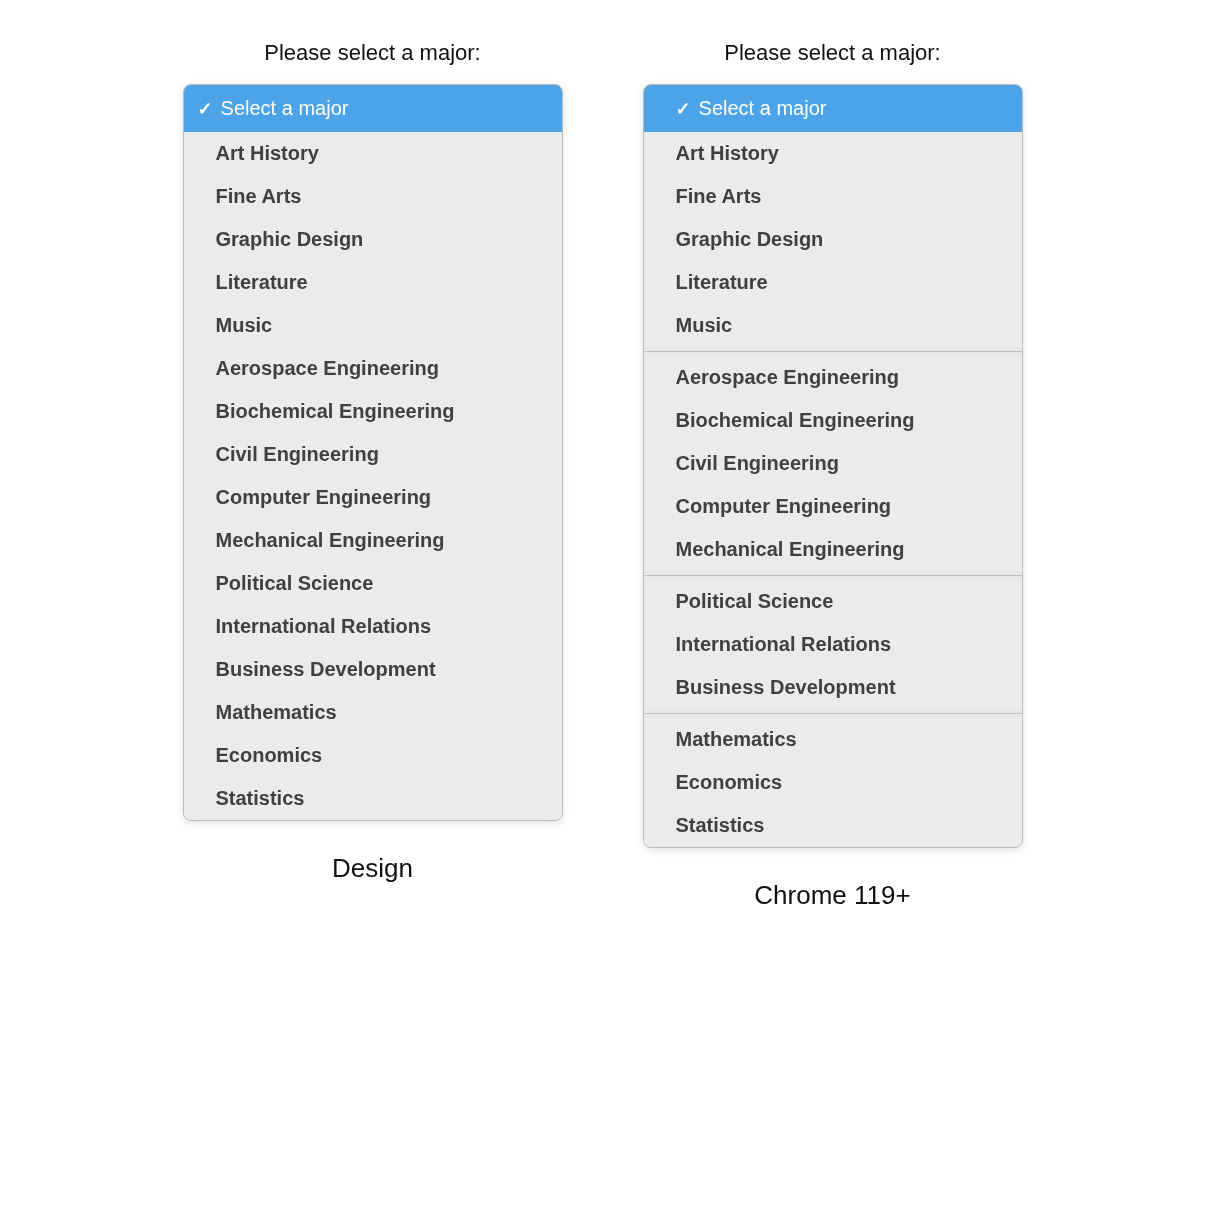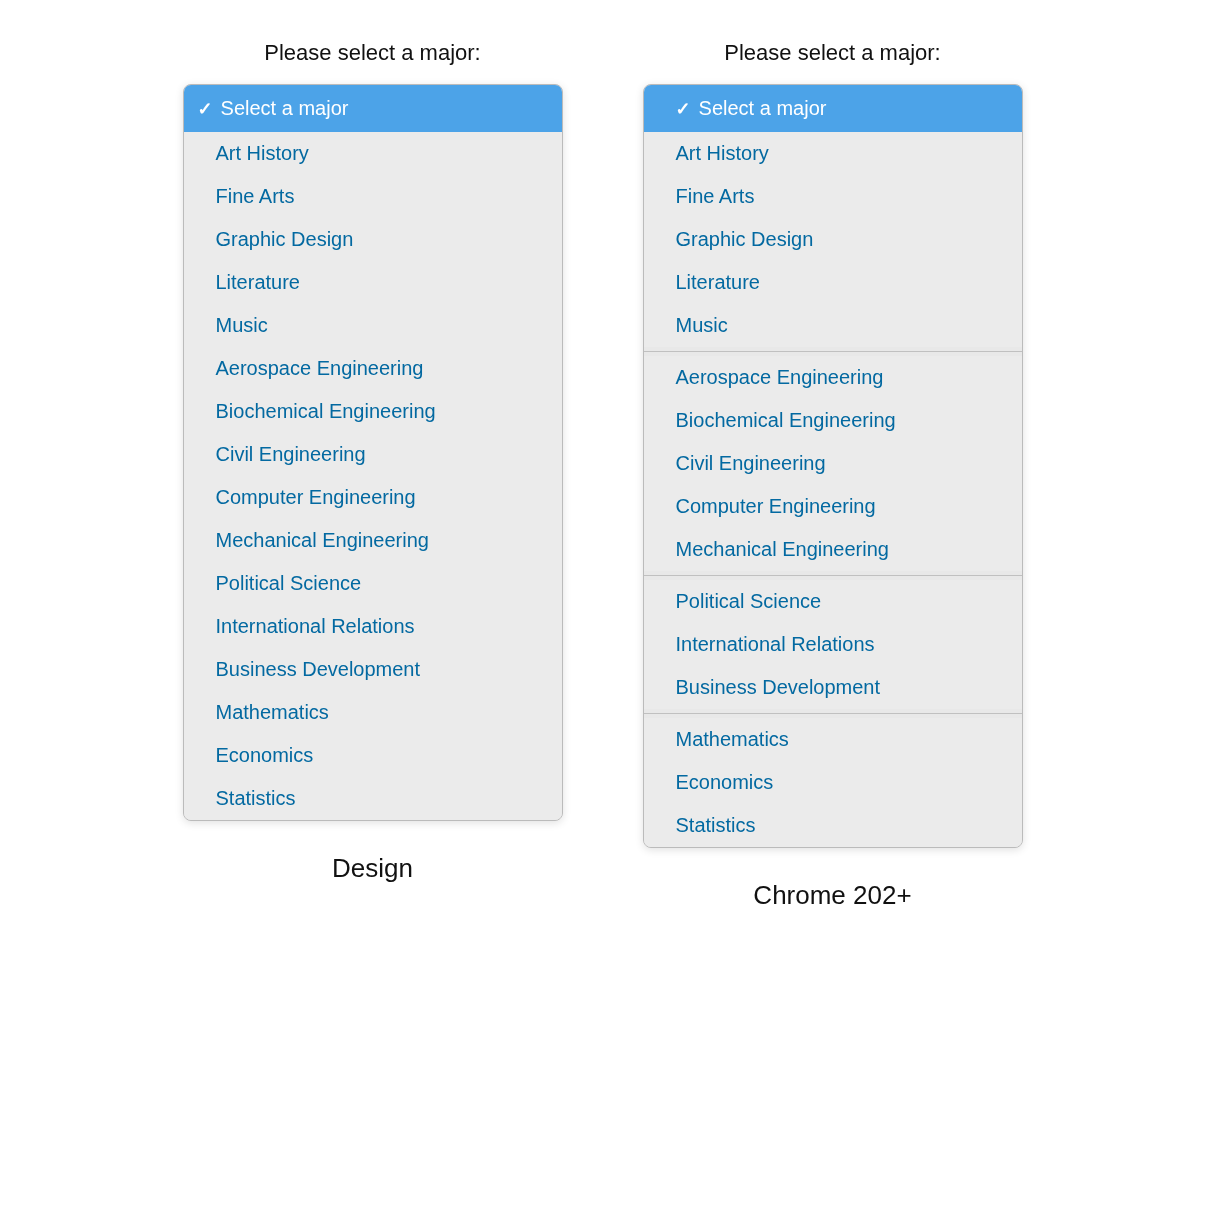--- a/index.html
+++ b/index.html
@@ -75,22 +75,22 @@
     .select-item.selected .checkmark {
       font-size: 18px;
       font-weight: 700;
     }
 
     
     .select-item {
       background: #ebebeb;
       padding: 10px 16px 10px 32px;
       font-size: 20px;
-      font-weight: 400;
-      color: #0369a1;
+      font-weight: 700;
+      color: #404040;
       cursor: pointer;
     }
 
     
     .group-divider {
       height: 1px;
       background: #c0c0c0;
       margin: 4px 0;
     }
 
@@ -149,15 +149,15 @@
         <div class="select-item">Mechanical Engineering</div>
         <div class="group-divider"></div>
         <div class="select-item">Political Science</div>
         <div class="select-item">International Relations</div>
         <div class="select-item">Business Development</div>
         <div class="group-divider"></div>
         <div class="select-item">Mathematics</div>
         <div class="select-item">Economics</div>
         <div class="select-item">Statistics</div>
       </div>
-      <div class="demo-label">Chrome 202+</div>
+      <div class="demo-label">Chrome 119+</div>
     </div>
   </div>
 
 </body></html>

